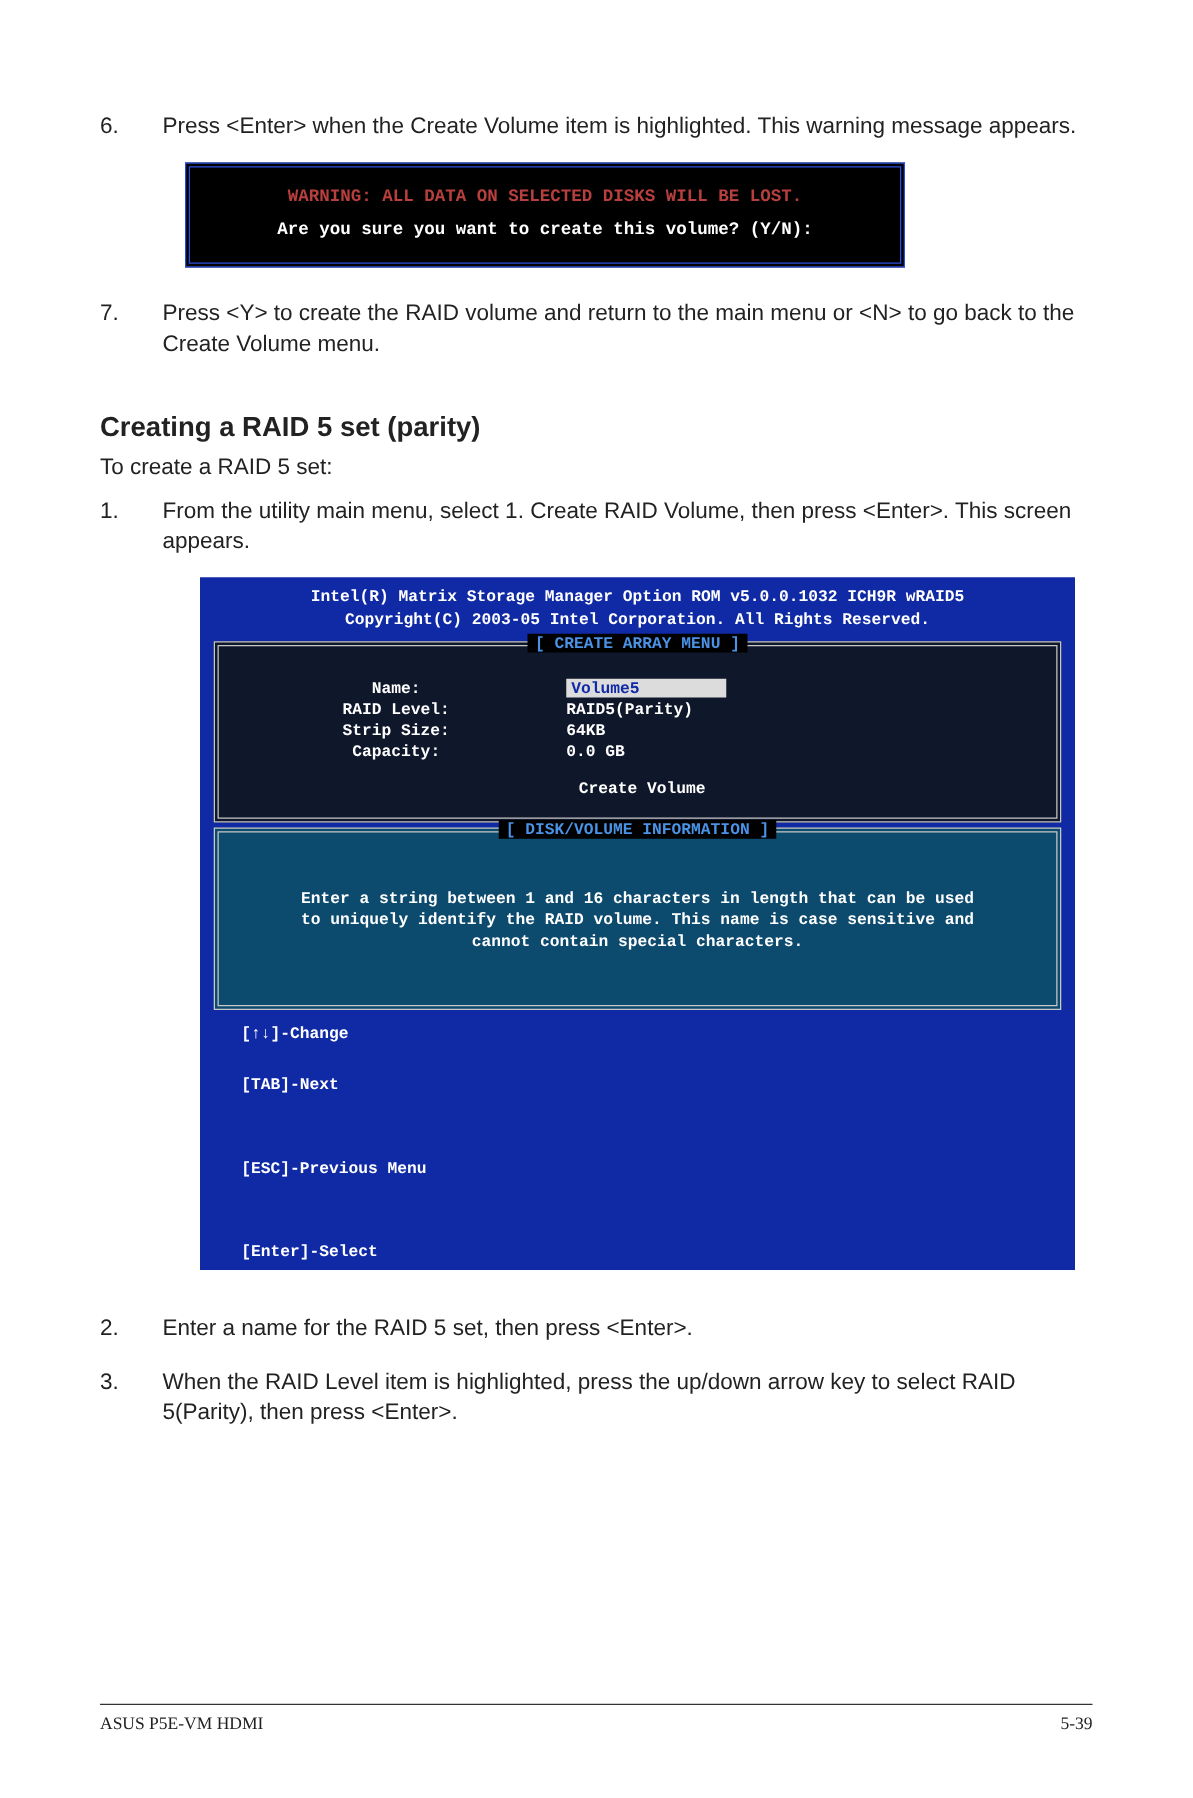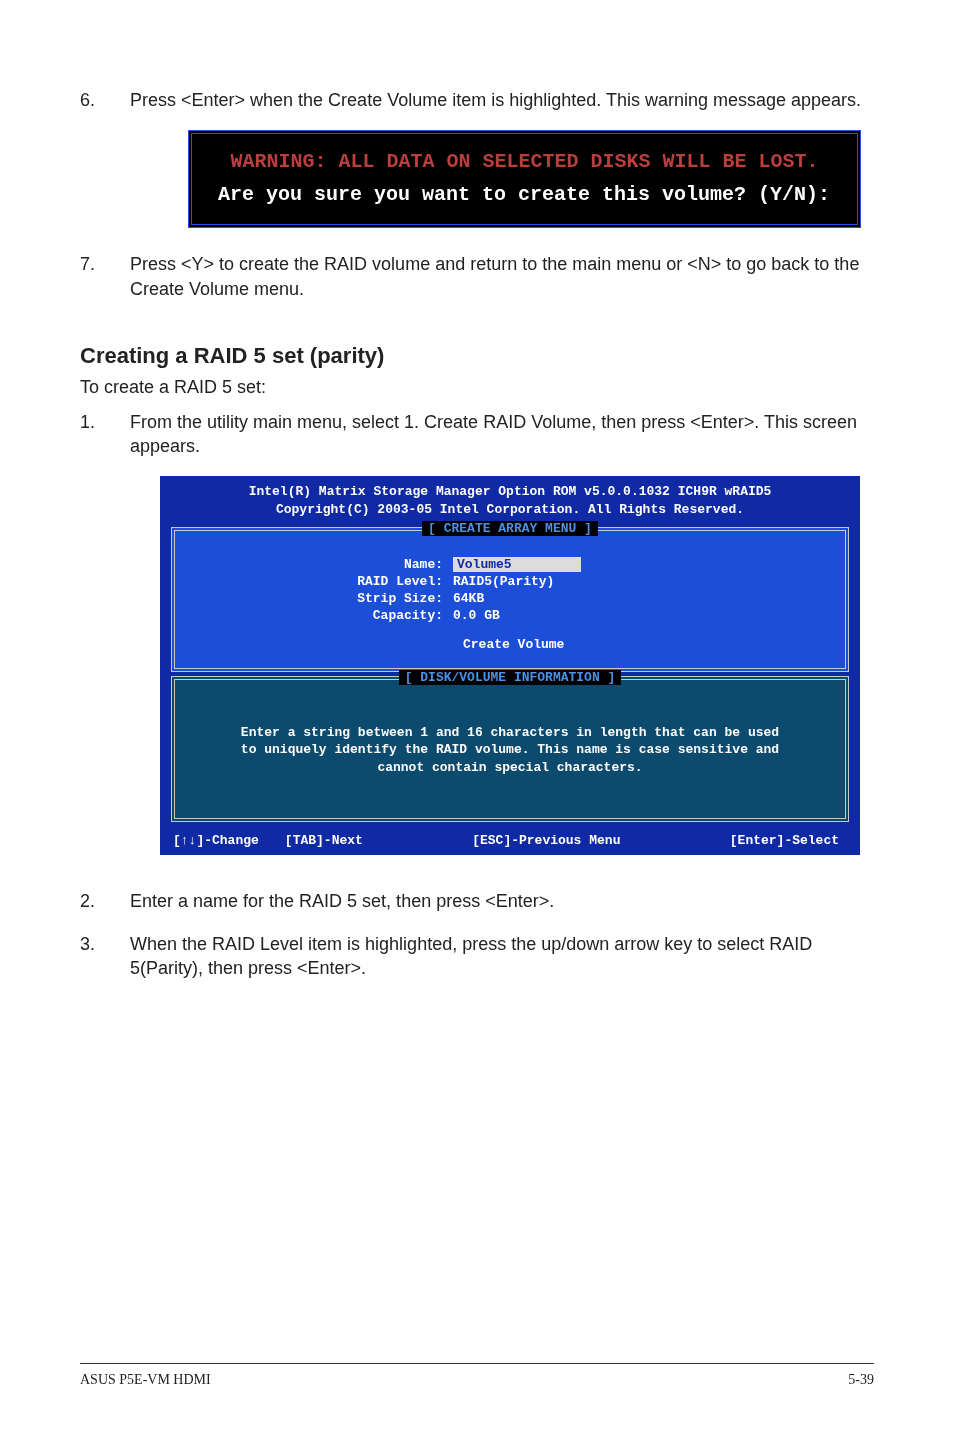--- a/index.html
+++ b/index.html
@@ -22,32 +22,32 @@
     font-size: 18px;
     line-height: 1.35;
   }
   .step-num {
     width: 50px;
     flex: 0 0 50px;
   }
   .step-body { flex: 1; }
 
   .bios-panel {
-    margin: 10px 0 8px 108px;
-    width: 673px;
+    margin: 10px 0 8px 68px;
+    width: 576px;
     border: 4px double #2a4fe0;
     background: #000;
     padding: 16px 26px 18px 26px;
     font-family: "Courier New", Courier, monospace;
-    font-size: 20px;
+    font-size: 14px;
     font-weight: bold;
     color: #fff;
   }
   .warning-line { color: #b73f3e; text-align: center; }
-  .confirm-line { color: #fff; margin-top: 10px; }
+  .confirm-line { color: #fff; text-align: center; margin-top: 10px; }
 
   .h3 {
     font-size: 22px;
     font-weight: bold;
     margin-top: 42px;
     margin-bottom: 8px;
   }
   .sub { font-size: 18px; margin-bottom: 12px; }
 
   .bios-outer {
@@ -59,21 +59,21 @@
     font-size: 13px;
     font-weight: bold;
   }
   .bios-title {
     color: #fff;
     text-align: center;
     padding: 6px 4px 4px 4px;
     line-height: 1.35;
   }
   .bios-inner {
-    background: #1d4ed8;
+    background: #0f172a;
     margin: 4px 10px 4px 10px;
     border: 4px double #c8c8c8;
     position: relative;
     padding: 24px 1px 16px 16px;
     color: #fff;
   }
   .box-legend {
     position: absolute;
     top: -10px;
     left: 0; right: 0;
@@ -85,21 +85,21 @@
     background: #000;
     padding: 0 6px;
   }
 
   .kv-row {
     display: flex;
     margin: 2px 0;
   }
   .kv-label {
     width: 262px;
-    text-align: right;
+    text-align: center;
     color: #fff;
     padding-right: 10px;
   }
   .name-input {
     background: #dcdcdc;
     color: #102aa6;
     padding: 0 4px;
     display: inline-block;
     width: 128px;
   }
@@ -113,23 +113,24 @@
     margin: 4px 10px 8px 10px;
     border: 4px double #c8c8c8;
     position: relative;
     padding: 44px 26px 42px 26px;
     color: #fff;
   }
   .info-text { text-align: center; line-height: 1.35; }
 
   .keybar {
     color: #fff;
-    padding: 3px 20px 6px 12px;
+    padding: 3px 20px 6px 32px;
     display: flex;
     gap: 26px;
+    flex-direction: column;
   }
   .keybar .spacer { flex: 1; }
 
   .footer {
     position: absolute;
     bottom: 50px;
     left: 80px; right: 80px;
     border-top: 1px solid #333;
     padding-top: 8px;
     font-size: 14px;

